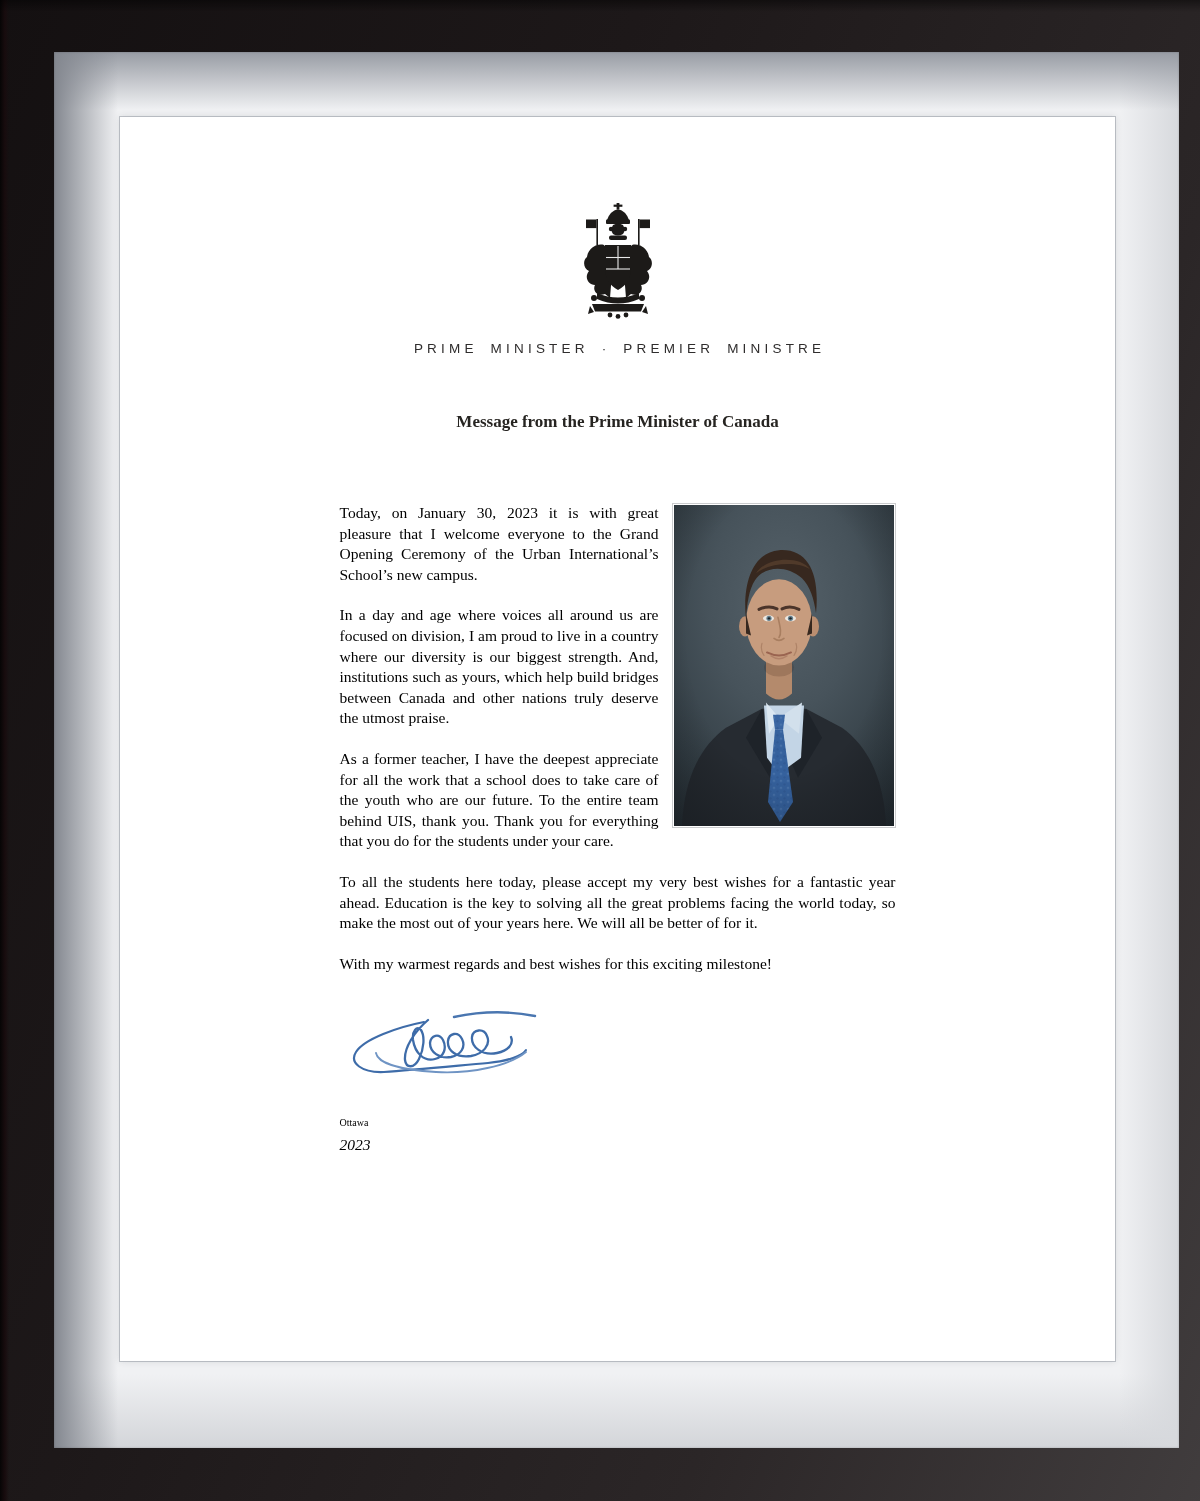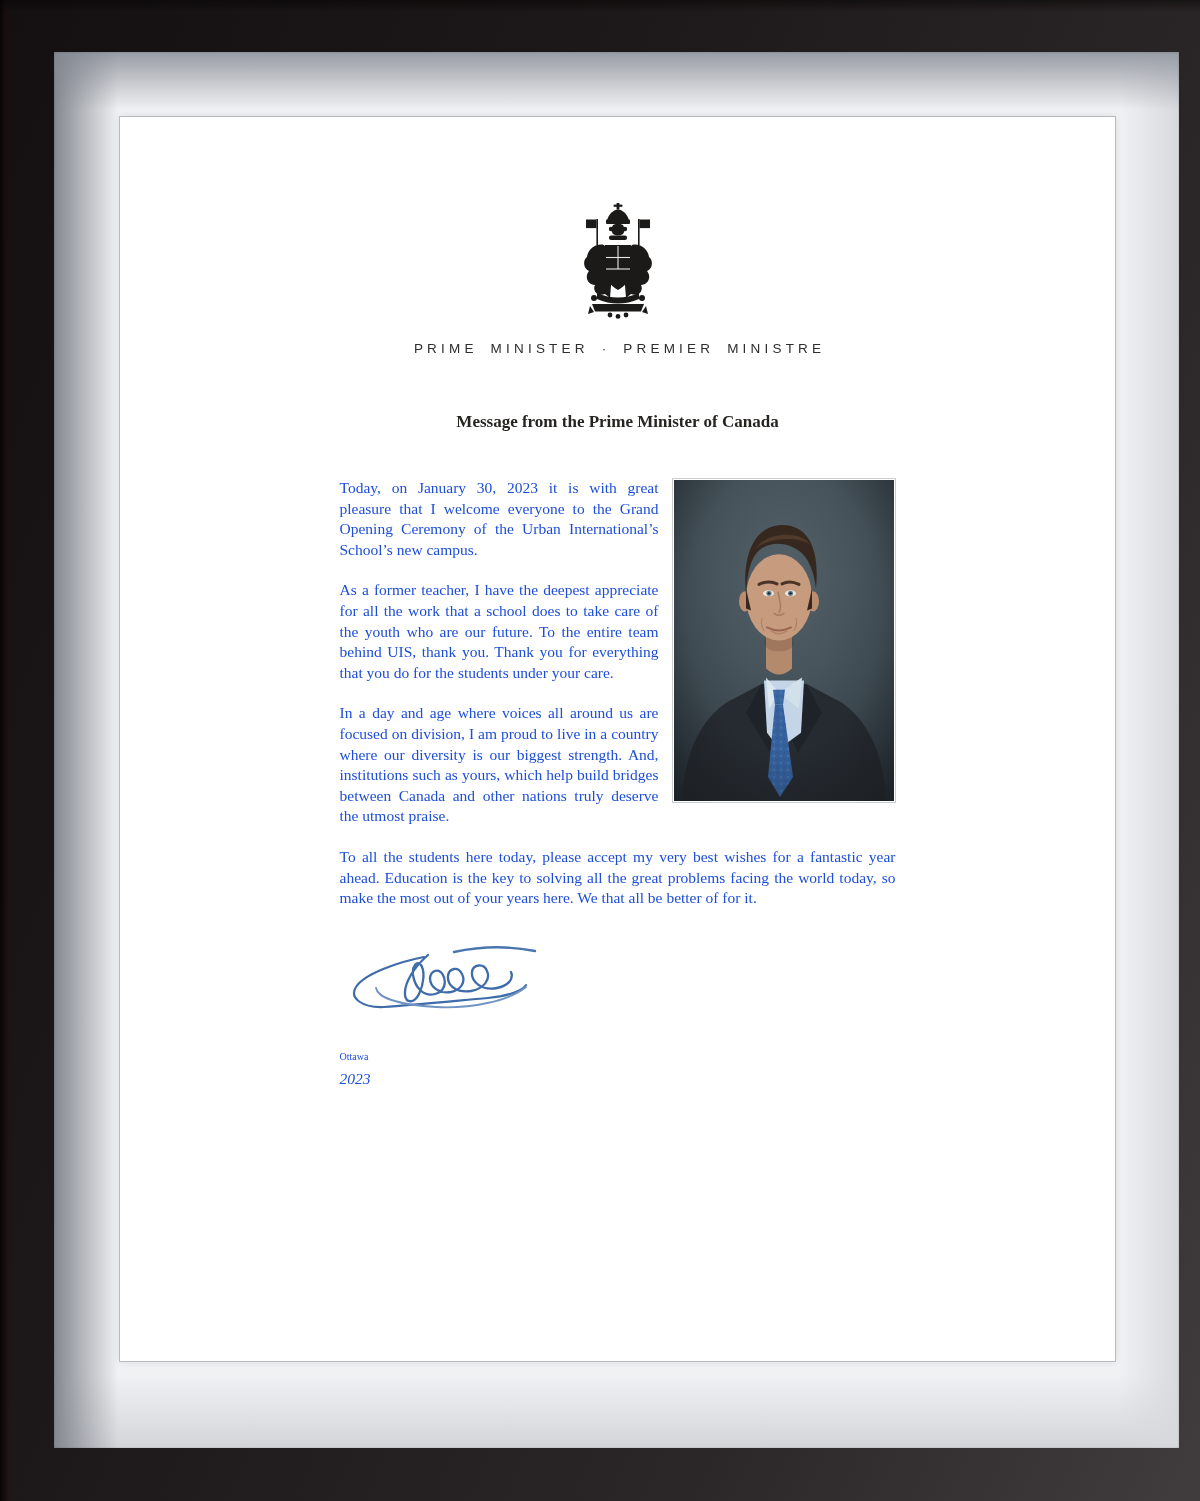--- a/index.html
+++ b/index.html
@@ -23,22 +23,22 @@
   .paper{position:absolute;left:66px;top:65px;right:64px;bottom:87px;background:#ffffff;
          box-shadow:0 0 0 1px rgba(148,153,163,.55),0 0 7px rgba(55,60,70,.15);
          font-family:"Liberation Serif",serif;color:#2d2b29;}
 
   .arms{display:block;margin:86px auto 0;}
   .org-line{margin-top:22px;text-align:center;font-family:"Liberation Sans",sans-serif;
             font-size:13.5px;font-weight:400;letter-spacing:4.2px;padding-left:4.2px;
             word-spacing:5px;color:#2f2d2d;}
   .letter-title{margin-top:56px;text-align:center;font-size:17px;font-weight:bold;color:#262421;}
 
-  .body-block{width:556px;margin:46px auto 0;font-size:15.5px;line-height:20.6px;
-              text-align:justify;color:#1d4ed8;}
+  .body-block{width:556px;margin:71px auto 0;font-size:15.5px;line-height:20.6px;
+              text-align:justify;color:#000000;}
   .body-block p{margin:0 0 20px 0;}
   .photo-wrap{float:right;width:224px;height:325px;margin:0 0 4px 13px;box-sizing:border-box;
               background:#fff;border:1px solid #cbccce;padding:1px;}
   .photo-wrap svg{display:block;width:100%;height:100%;}
 
   .signature{margin:12px 0 0 2px;}
   .closing-place{font-size:10px;line-height:21px;margin:22px 0 0 0;}
   .closing-year{font-size:15.5px;line-height:21px;margin:1px 0 0 0;font-style:italic;}
 </style>
 </head>
@@ -153,23 +153,24 @@
             <circle cx="116.5" cy="113" r="1.2" fill="#1c2227"></circle>
 
             <path d="M104,112 C106,121 108,128 105,132 M100,133 Q105,137 110,133" stroke="#a87e60" stroke-width="1.6" fill="none" stroke-linecap="round"></path>
             <path d="M93,147 Q105,153 117,147" stroke="#9a6450" stroke-width="2" fill="none" stroke-linecap="round"></path>
             <path d="M97,150.5 Q105,156 113,150.5" stroke="rgba(154,100,80,0.45)" stroke-width="1.5" fill="none" stroke-linecap="round"></path>
             <path d="M88,138 Q86,144 90,150 M122,138 Q124,144 120,150" stroke="rgba(150,105,80,0.5)" stroke-width="1.2" fill="none" stroke-linecap="round"></path>
             <rect width="220" height="320" fill="url(#pvg)"></rect>
           </svg>
         </div>
         <p>Today, on January 30, 2023 it is with great pleasure that I welcome everyone to the Grand Opening Ceremony of the Urban International’s School’s new campus.</p>
+        <p>In a day and age where voices all around us are focused on division, I am proud to live in a country where our diversity is our biggest strength. And, institutions such as yours, which help build bridges between Canada and other nations truly deserve the utmost praise.</p>
         <p>As a former teacher, I have the deepest appreciate for all the work that a school does to take care of the youth who are our future. To the entire team behind UIS, thank you. Thank you for everything that you do for the students under your care.</p>
-        <p>In a day and age where voices all around us are focused on division, I am proud to live in a country where our diversity is our biggest strength. And, institutions such as yours, which help build bridges between Canada and other nations truly deserve the utmost praise.</p>
-        <p>To all the students here today, please accept my very best wishes for a fantastic year ahead. Education is the key to solving all the great problems facing the world today, so make the most out of your years here. We that all be better of for it.</p>
+        <p>To all the students here today, please accept my very best wishes for a fantastic year ahead. Education is the key to solving all the great problems facing the world today, so make the most out of your years here. We will all be better of for it.</p>
+        <p>With my warmest regards and best wishes for this exciting milestone!</p>
 
         
         <svg class="signature" width="205" height="78" viewBox="0 0 205 78">
           <g fill="none" stroke-linecap="round" stroke-linejoin="round">
             <path d="M112,11 C138,5.5 168,5 193,10" stroke="#4a76b0" stroke-width="2.4"></path>
             <path d="M86,14 C72,26 62,42 63,54 C64,62 72,63 77,53 C82,43 83,30 79,24 C75,19 70,25 71,34 C73,47 82,56 93,53 C102,51 105,42 101,34 C97,27 89,29 88,37 C88,46 97,53 109,51 C119,49 124,41 120,33 C116,25 107,27 106,35 C105,45 115,52 129,50 C141,48 149,39 145,30 C142,22 131,23 130,31 C129,41 140,50 155,47 C166,45 172,38 169,31" stroke="#3e6ca9" stroke-width="2.3"></path>
             <path d="M82,16 C56,21 22,33 14,46 C7,57 20,67 42,66 C70,64 112,60 146,57 C166,55 180,50 184,44" stroke="#3e6ca9" stroke-width="2.1"></path>
             <path d="M184,46 C167,60 128,68 94,66 C62,64 36,58 34,47" stroke="#6f94c4" stroke-width="1.9"></path>
           </g>
         </svg>

